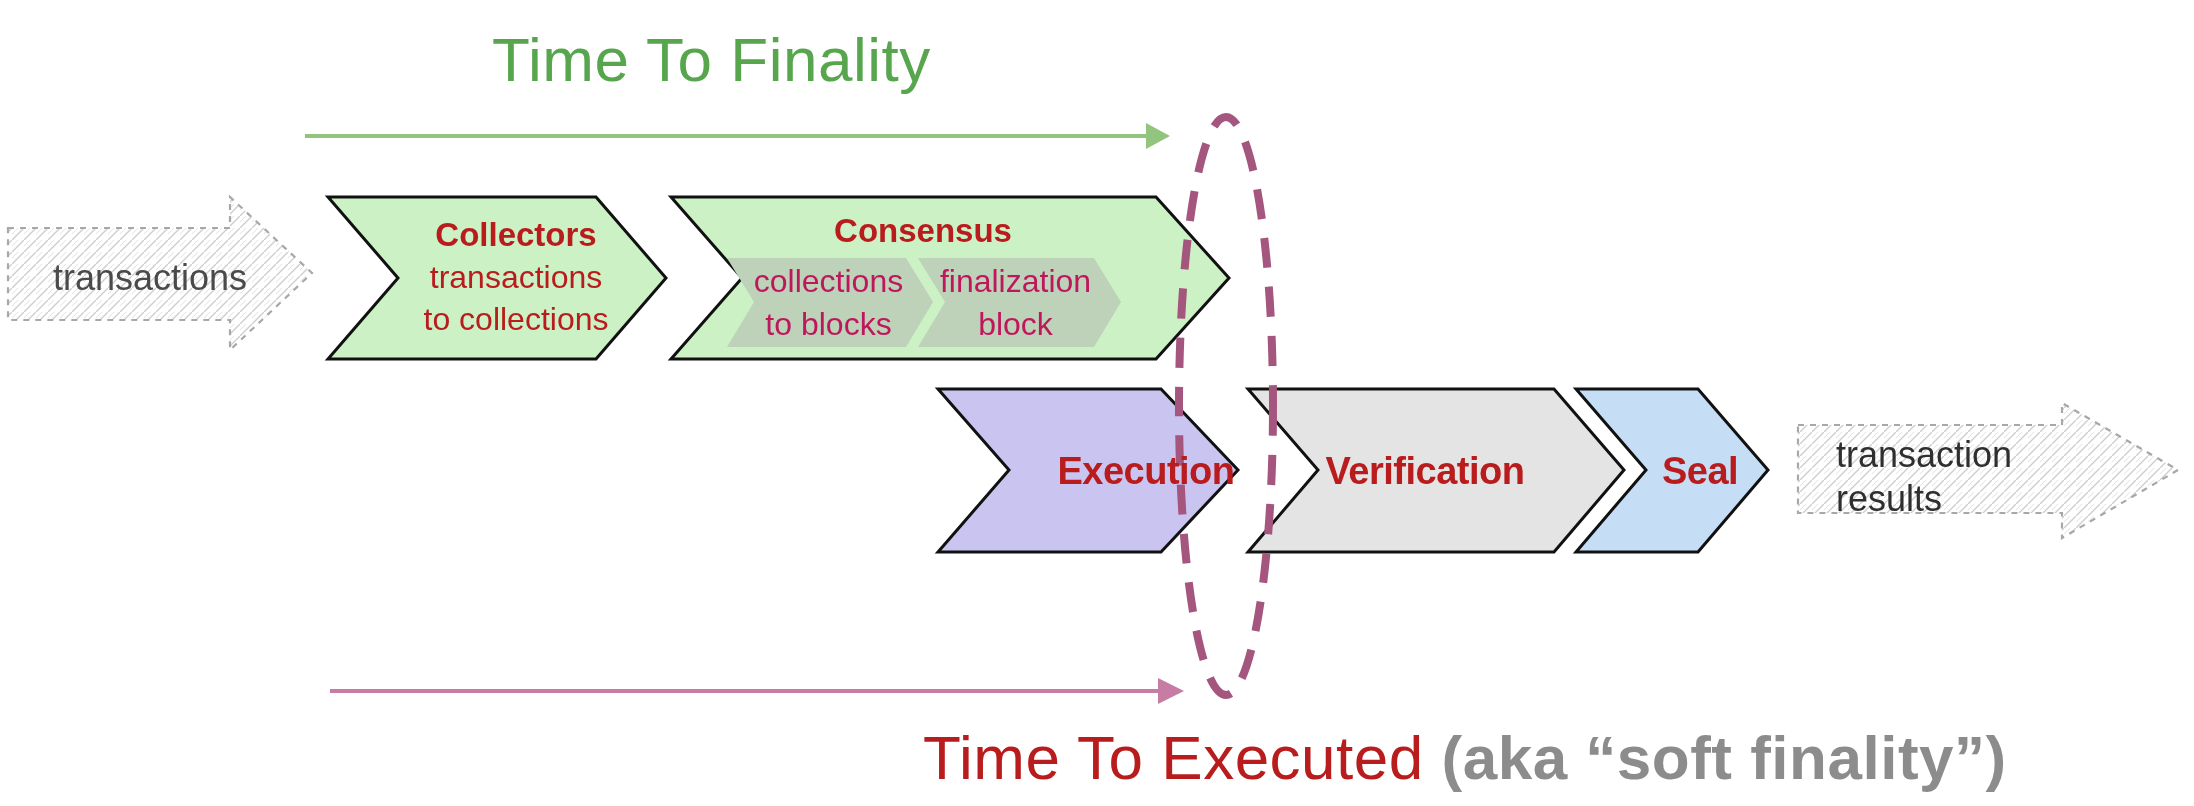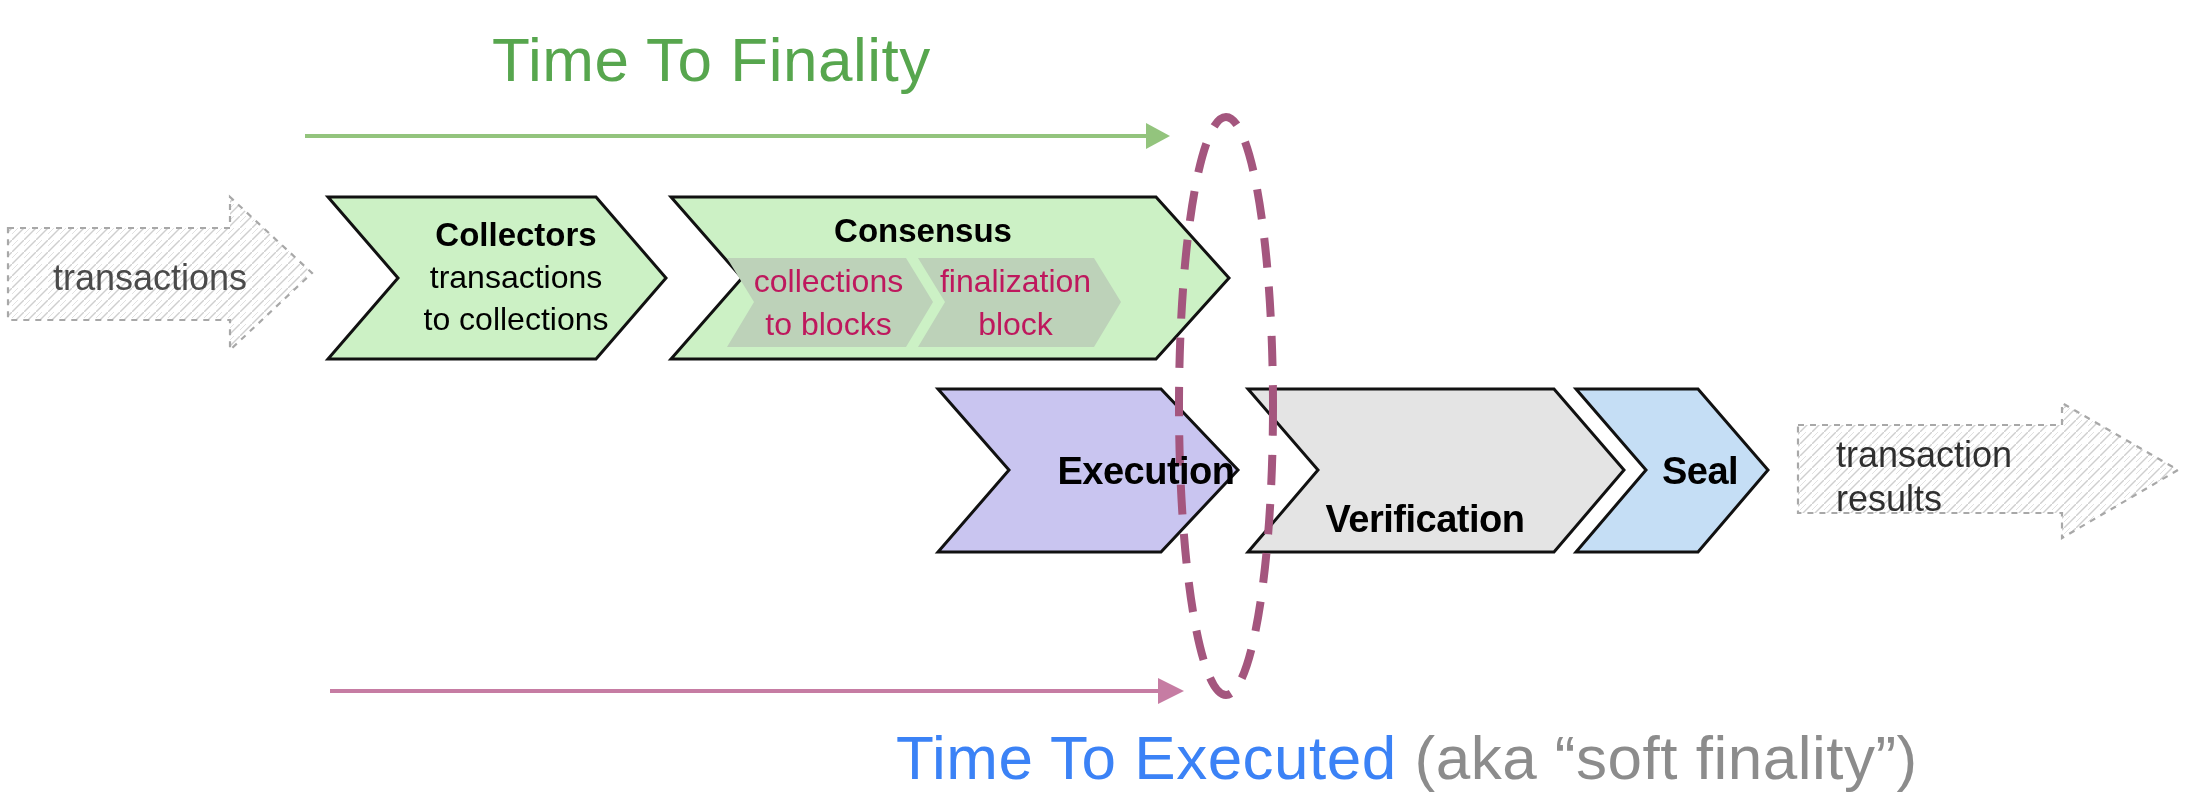--- a/index.html
+++ b/index.html
@@ -5,34 +5,34 @@
   html,body{margin:0;padding:0;background:#ffffff;}
   .canvas{
     position:relative;width:2194px;height:806px;background:#ffffff;
     font-family:"Liberation Sans",sans-serif;overflow:hidden;
   }
   .canvas svg{position:absolute;left:0;top:0;}
   .lbl{position:absolute;white-space:nowrap;}
   .center{text-align:center;}
   .title-top{left:492px;top:24px;font-size:62px;color:#57a64e;letter-spacing:0.5px;}
   .title-bottom{left:896px;top:722px;font-size:62px;letter-spacing:0.5px;}
-  .title-bottom .maroon{color:#3b82f6;}
-  .title-bottom .gray{color:#8c8c8c;}
+  .title-bottom .maroon{color:#b91c1c;margin-left:27px;}
+  .title-bottom .gray{color:#8c8c8c;font-weight:bold;}
   .lbl-transactions{left:20px;top:257px;width:260px;font-size:36px;color:#4a4a4a;}
   .lbl-results{left:1836px;top:433px;font-size:36px;line-height:44px;color:#2f2f2f;text-align:left;}
-  .stage-lbl{color:#000000;}
+  .stage-lbl{color:#b91c1c;}
   .lbl-collectors{left:386px;top:214px;width:260px;font-size:32px;line-height:42px;}
   .lbl-collectors .t{font-weight:bold;font-size:33px;}
   .lbl-consensus{left:793px;top:212px;width:260px;font-size:33px;font-weight:bold;}
   .sub-lbl{font-size:32px;line-height:43px;color:#be185d;}
   .lbl-sub1{left:716px;top:260px;width:225px;}
   .lbl-sub2{left:903px;top:260px;width:225px;}
   .big-stage{font-size:38px;font-weight:bold;letter-spacing:-0.5px;}
   .lbl-execution{left:1036px;top:450px;width:220px;}
-  .lbl-verification{left:1295px;top:450px;width:260px;margin-top:48px;}
+  .lbl-verification{left:1295px;top:450px;width:260px;}
   .lbl-seal{left:1630px;top:450px;width:140px;}
 </style>
 </head>
 <body>
 
 <div class="canvas">
 
   <svg width="2194" height="806" viewBox="0 0 2194 806">
     <defs>
       <pattern id="hatch" patternUnits="userSpaceOnUse" width="12" height="12">

